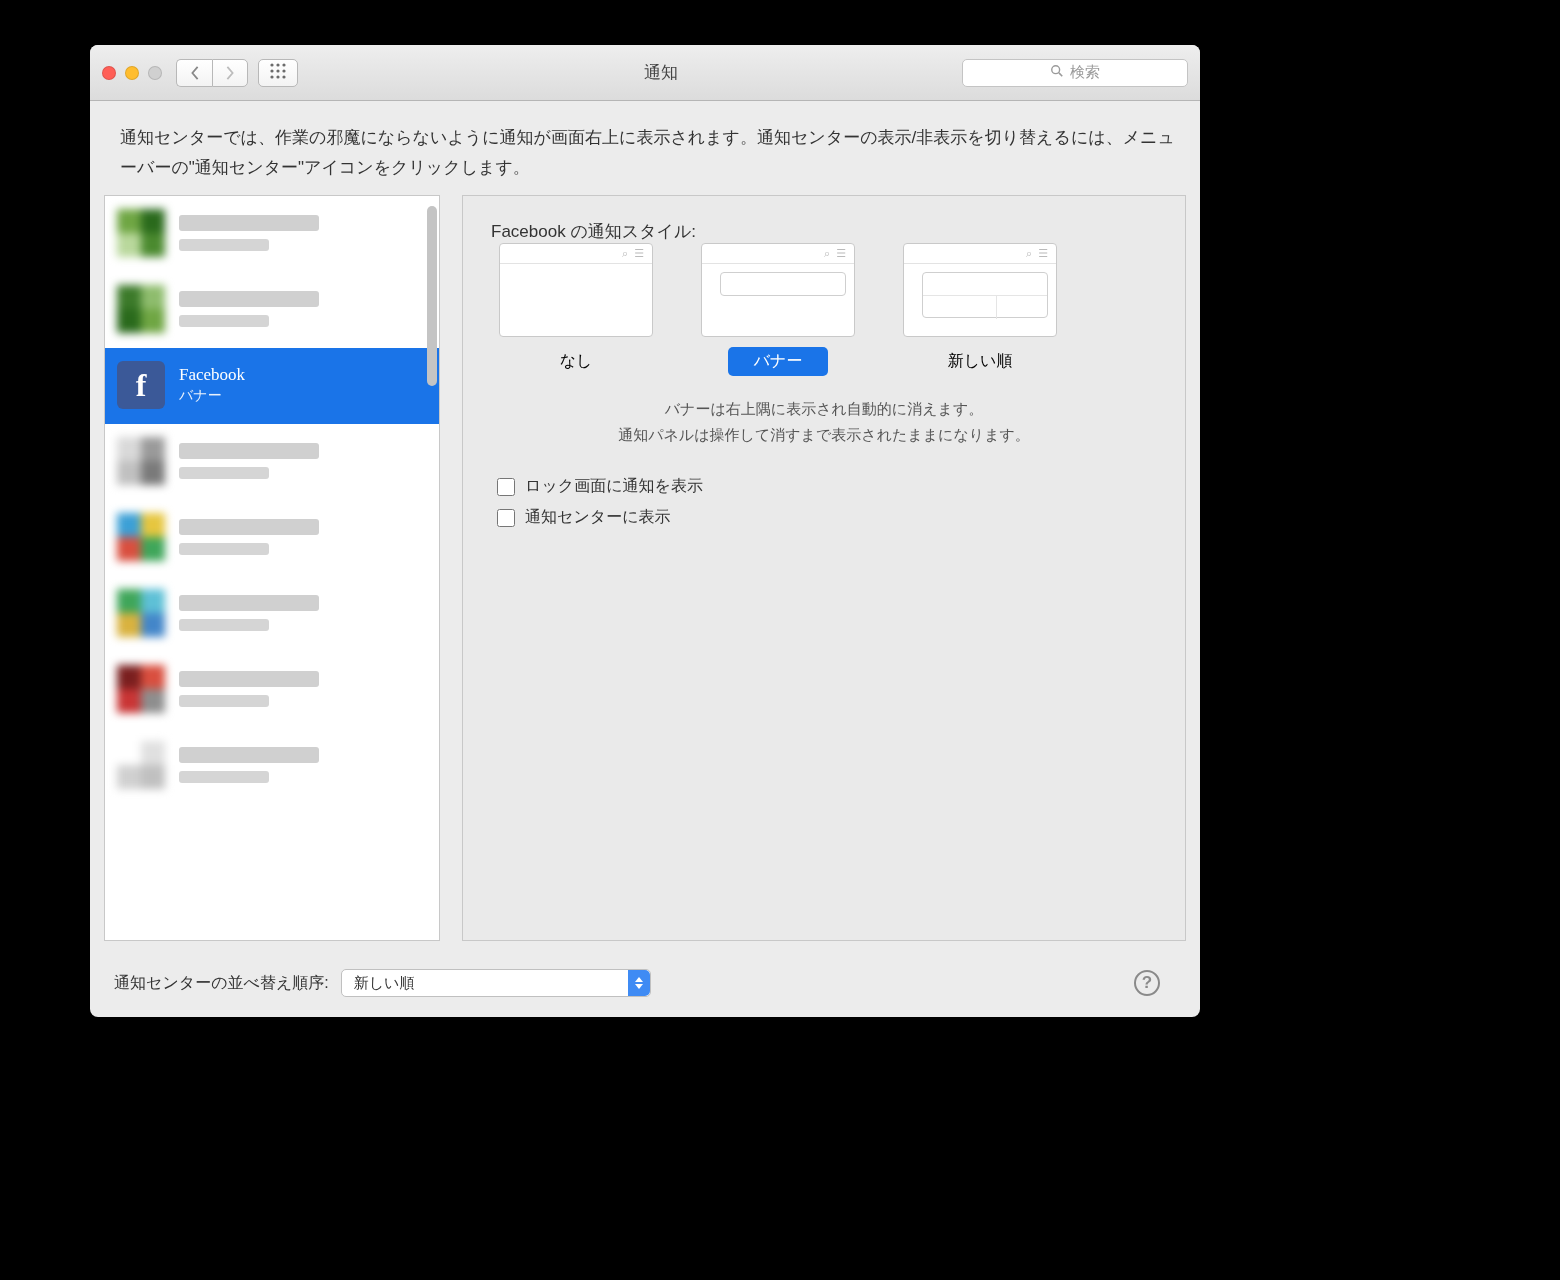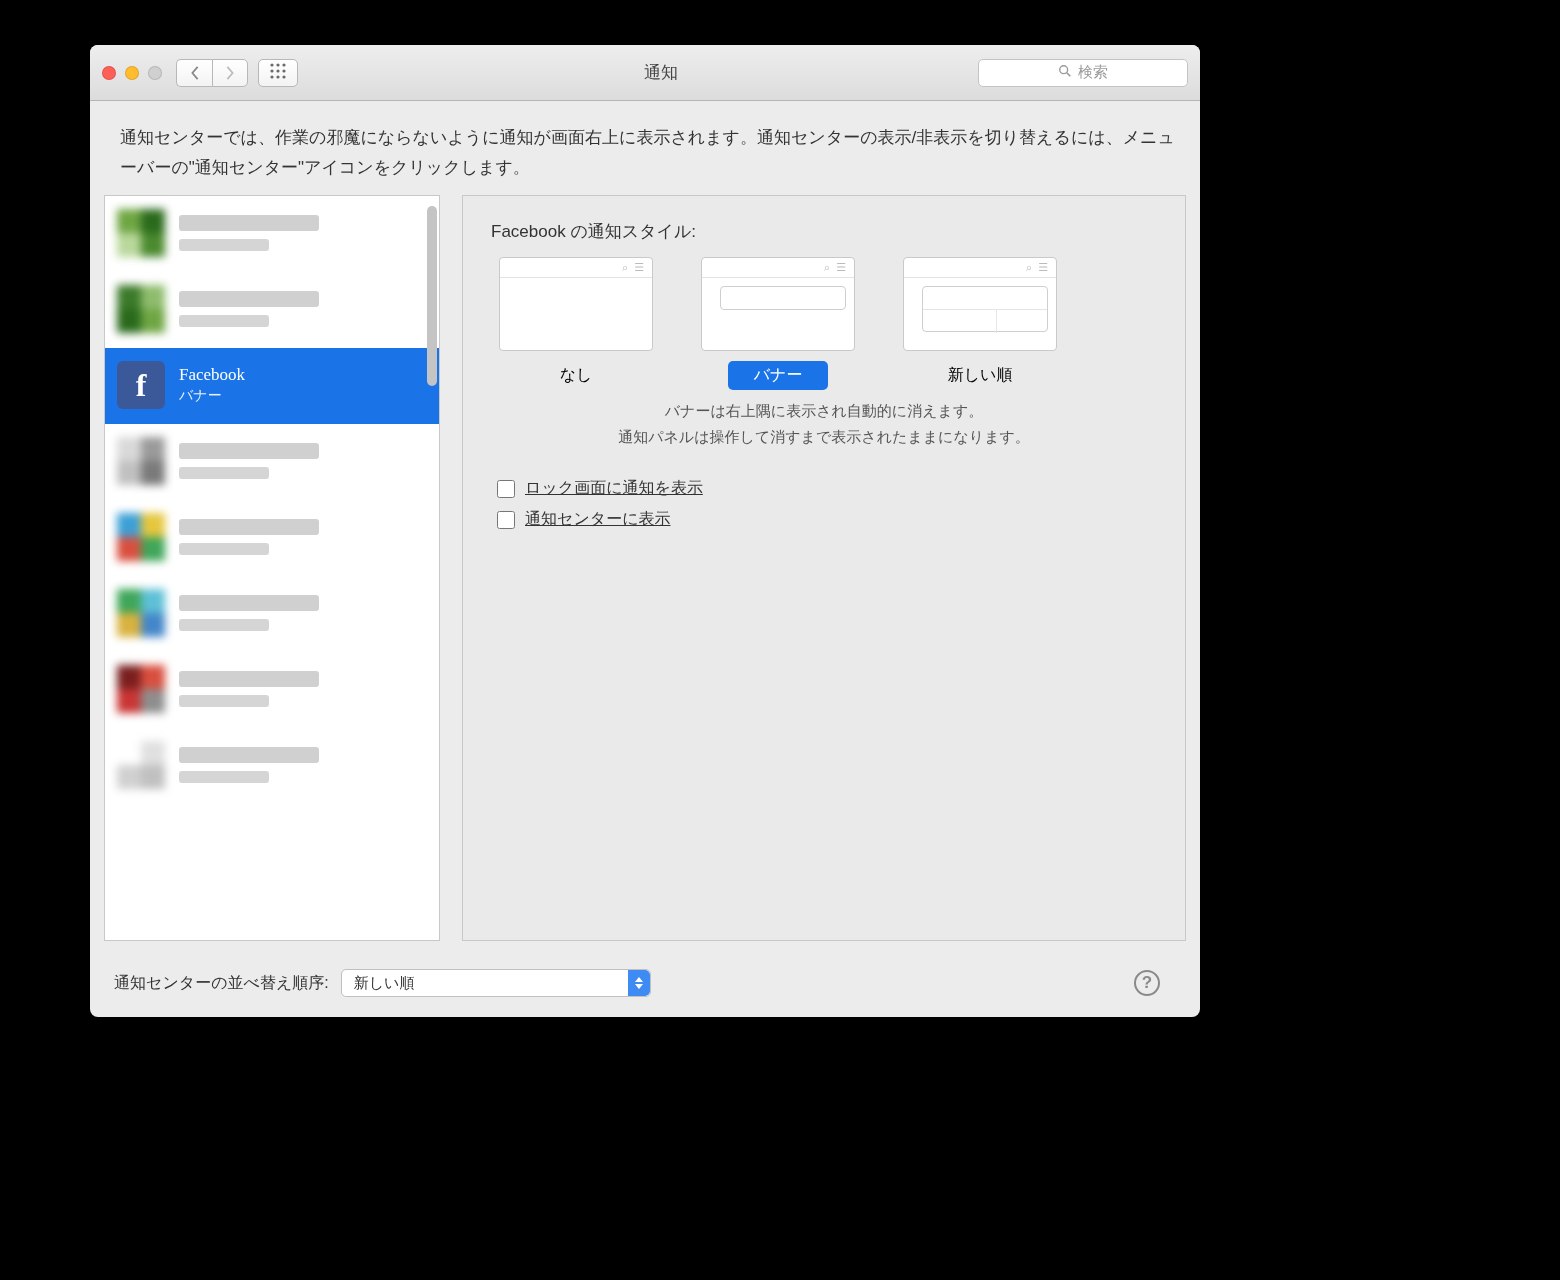--- a/index.html
+++ b/index.html
@@ -49,21 +49,21 @@
     background:linear-gradient(#fff,#f3f3f3);
     border:1px solid #b8b8b8; border-radius:5px;
     display:flex; align-items:center; justify-content:center;
   }
   .gridbtn svg{width:18px;height:18px;}
   .titlelabel{
     position:absolute; left:0; right:0; text-align:center;
     font-size:17px; color:#444; pointer-events:none;margin-left:32px;
   }
   .search{
-    margin-left:auto; width:210px; height:28px;
+    margin-left:auto; width:226px; height:28px;
     background:#fff; border:1px solid #c4c4c4; border-radius:5px;
     display:flex; align-items:center; justify-content:center;
     color:#9a9a9a; font-size:15px; gap:6px;
   }
   .search svg{width:14px;height:14px;fill:#9a9a9a;}
   
   .description{
     padding:22px 14px 12px 30px; font-size:17px; color:#333; line-height:1.75;
   }
   .panels{ flex:1; display:flex; gap:22px; padding:0 14px 14px 14px; min-height:0; }
@@ -90,21 +90,21 @@
   .appitem.blurred .name, .appitem.blurred .sub{
     background:#d0d0d0; color:transparent; border-radius:3px;
   }
   .appitem.blurred .name{width:140px;height:16px;}
   .appitem.blurred .sub{width:90px;height:12px;margin-top:6px;}
   
   .detail{
     flex:1; background:#eaeaea; border:1px solid #c8c8c8;
     padding:24px 28px; display:flex; flex-direction:column;
   }
-  .style-title{ font-size:17px; color:#333; margin-bottom:14px; }
+  .style-title{ font-size:17px; color:#333; }
   .style-row{ display:flex; gap:48px; justify-content:flex-start; padding-left:8px; }
   .style-opt{ display:flex; flex-direction:column; align-items:center; gap:10px; }
   .thumb-window{
     width:154px; height:94px; background:#fff;
     border:1px solid #c9c9c9; border-radius:4px; position:relative;
   }
   .thumb-window .tbar{height:20px;border-bottom:1px solid #e3e3e3; display:flex; justify-content:flex-end; align-items:center; padding-right:8px; gap:6px; color:#bbb; font-size:11px;}
   .thumb-window .banner{
     position:absolute; top:28px; right:8px; width:126px; height:24px;
     background:#fff; border:1px solid #cfcfcf; border-radius:4px;
@@ -112,23 +112,23 @@
   .thumb-window .alert{
     position:absolute; top:28px; right:8px; width:126px; height:46px;
     background:#fff; border:1px solid #cfcfcf; border-radius:4px;
   }
   .thumb-window .alert::after{content:"";position:absolute;top:22px;left:0;right:0;height:1px;background:#e5e5e5;}
   .thumb-window .alert .vline{position:absolute;top:22px;right:50px;width:1px;height:24px;background:#e5e5e5;}
   .style-label{
     font-size:16px; padding:4px 26px; border-radius:5px;
   }
   .style-label.sel{ background:#1a74e8; color:#fff; }
-  .style-note{ text-align:center; font-size:15px; color:#555; margin-top:8px; line-height:1.75;}
+  .style-note{ text-align:center; font-size:15px; color:#555; margin-top:20px; line-height:1.75;}
   .checks{margin-top:28px; padding-left:6px; display:flex; flex-direction:column; gap:10px;}
-  .check{ display:flex; align-items:center; gap:10px; font-size:16px; color:#333;text-decoration:underline;}
+  .check{ display:flex; align-items:center; gap:10px; font-size:16px; color:#333;}
   .check input{width:18px;height:18px;}
   
   .footer{
     display:flex; align-items:center; padding:14px 40px 20px 24px; gap:12px;
     font-size:16px; color:#333;
   }
   .select{
     width:310px; height:28px; background:#fff; border:1px solid #c0c0c0;
     border-radius:5px; display:flex; align-items:center; padding:0 0 0 12px;
     position:relative; font-size:15px;

